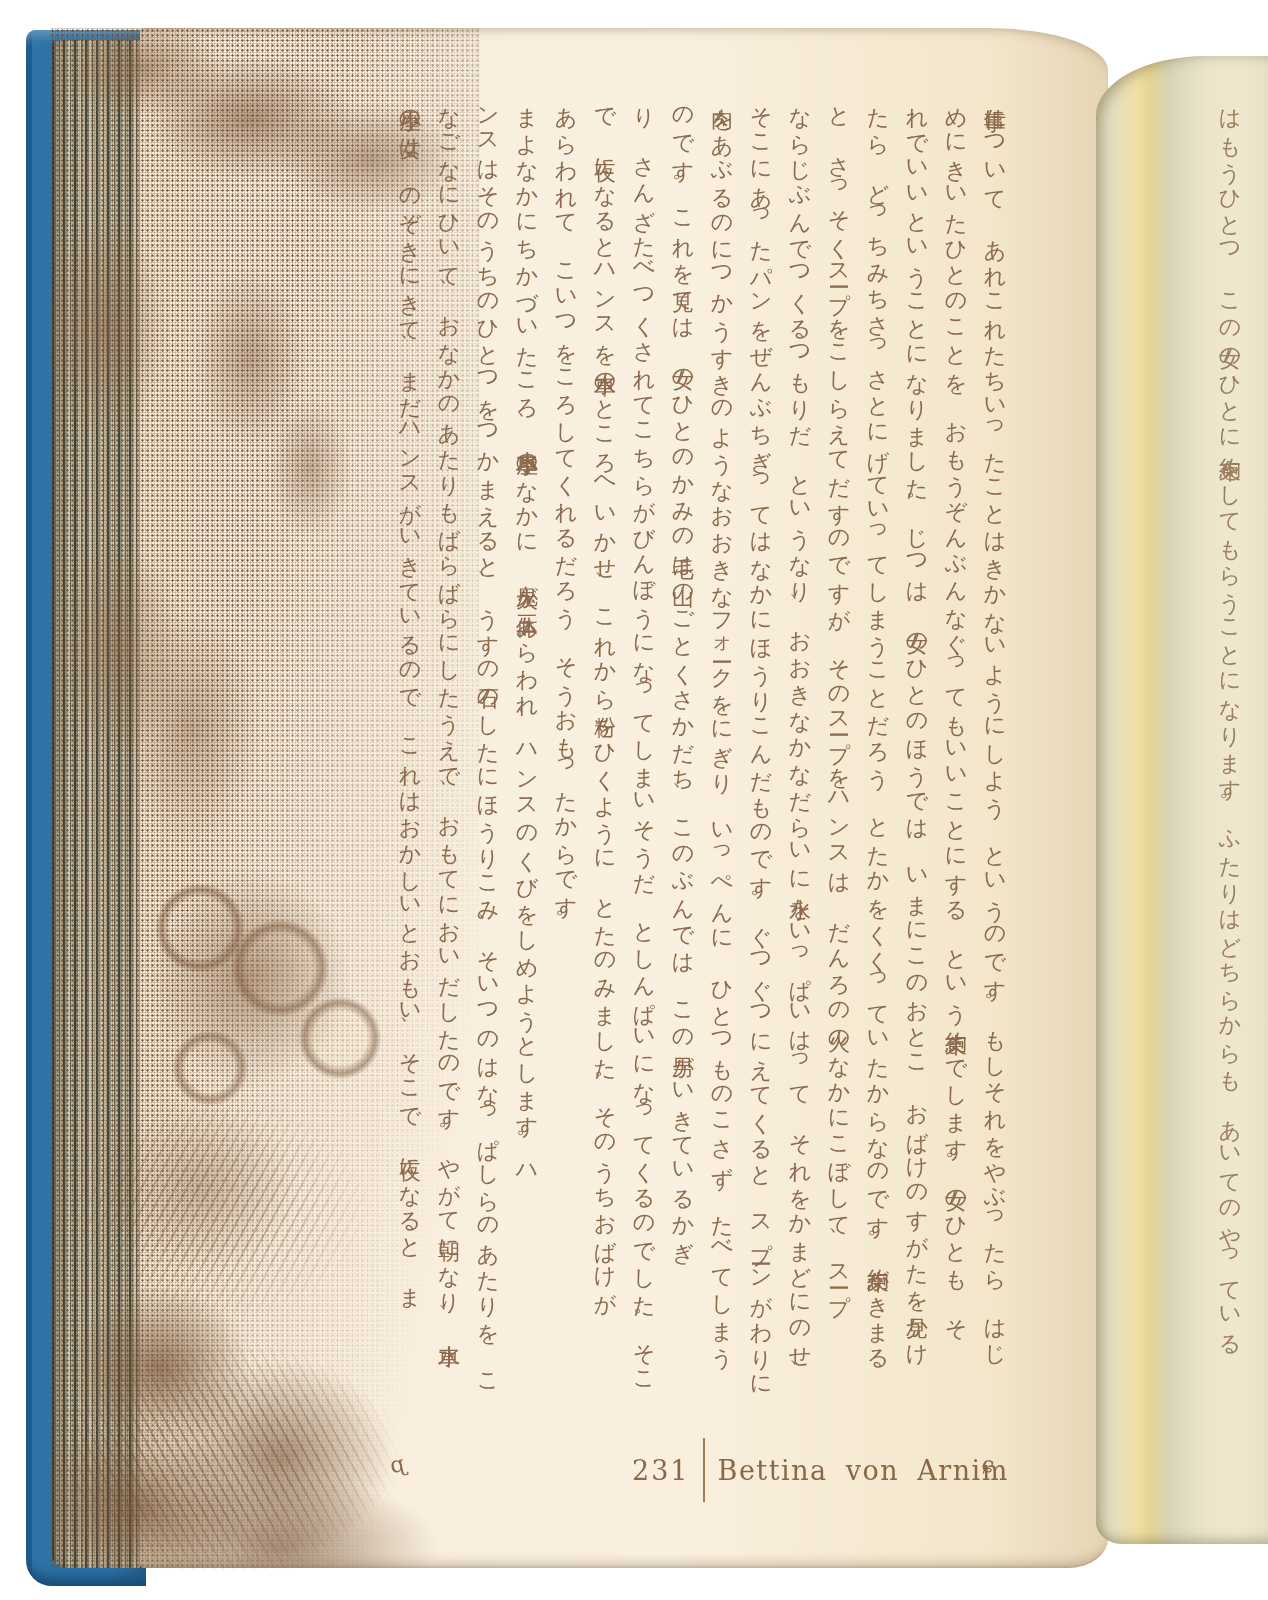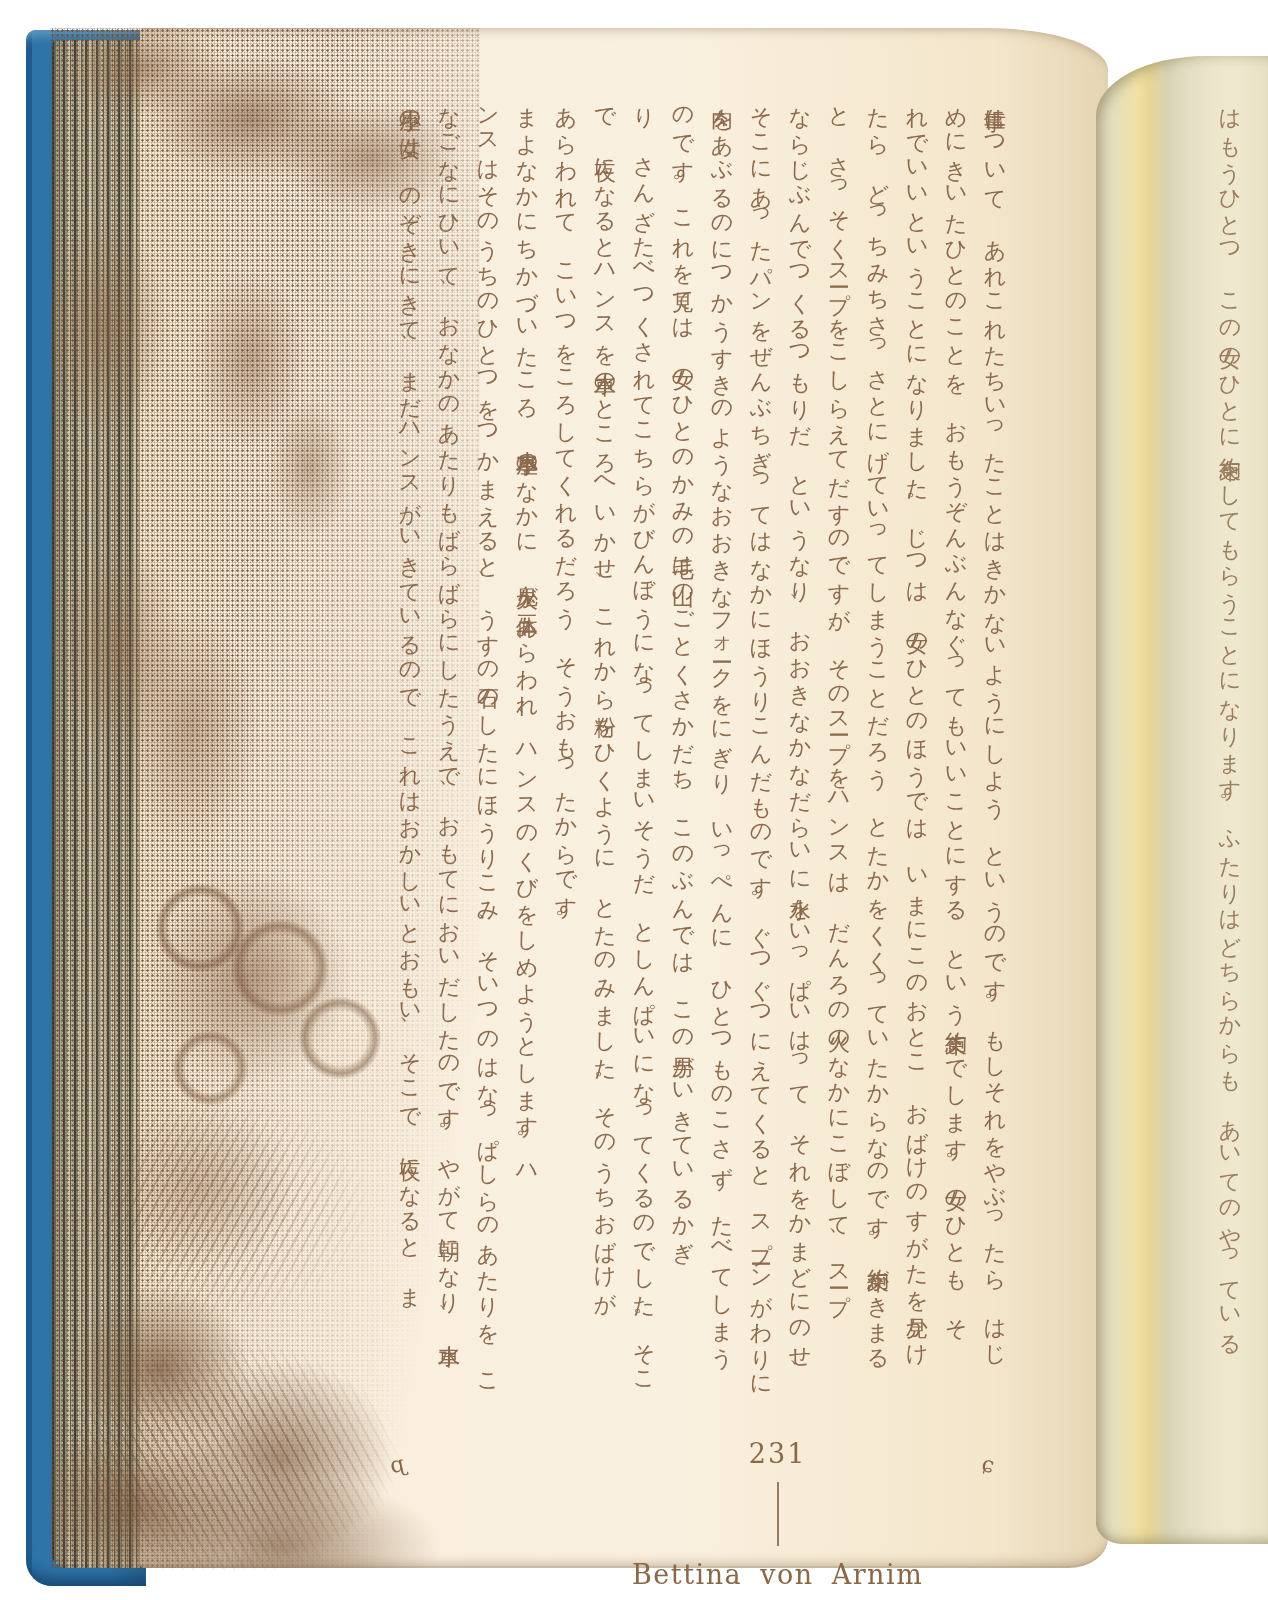--- a/index.html
+++ b/index.html
@@ -64,21 +64,21 @@
     mask-image:radial-gradient(ellipse 55% 55% at 40% 60%, #000 35%, transparent 80%);}
 
   
   .story{position:absolute;top:92px;right:253px;height:1156px;
          writing-mode:vertical-rl;text-orientation:mixed;
          color:#8c6a4e;font-size:22px;letter-spacing:1.4px;}
   .tcol{display:block;line-height:39px;white-space:nowrap;}
 
   
   .footer-center{position:absolute;left:632px;top:1438px;display:flex;align-items:center;gap:13px;
-                 color:#8a6747;flex-direction:column;}
+                 color:#8a6747;}
   .pgnum{font-family:"DejaVu Serif",serif;font-size:27px;letter-spacing:2px;}
   .fdiv{width:2px;height:64px;background:#8a6747;opacity:.85;}
   .author{font-family:"DejaVu Serif",serif;font-size:27px;letter-spacing:1.5px;word-spacing:8px;}
   .fleuron{position:absolute;top:1452px;font-family:"DejaVu Serif",serif;font-size:22px;color:#8a6747;}
   .fleuron.left{left:390px;transform:rotate(-12deg);}
   .fleuron.right{left:982px;transform:rotate(10deg);}
 
   
   .fore-edge{position:absolute;left:1096px;top:56px;width:172px;height:1488px;
     background:linear-gradient(90deg,#ddd7bc 0,#e6dfc0 10%,#f0e1a4 24%,#e7d595 31%,#d8d3b5 42%,

